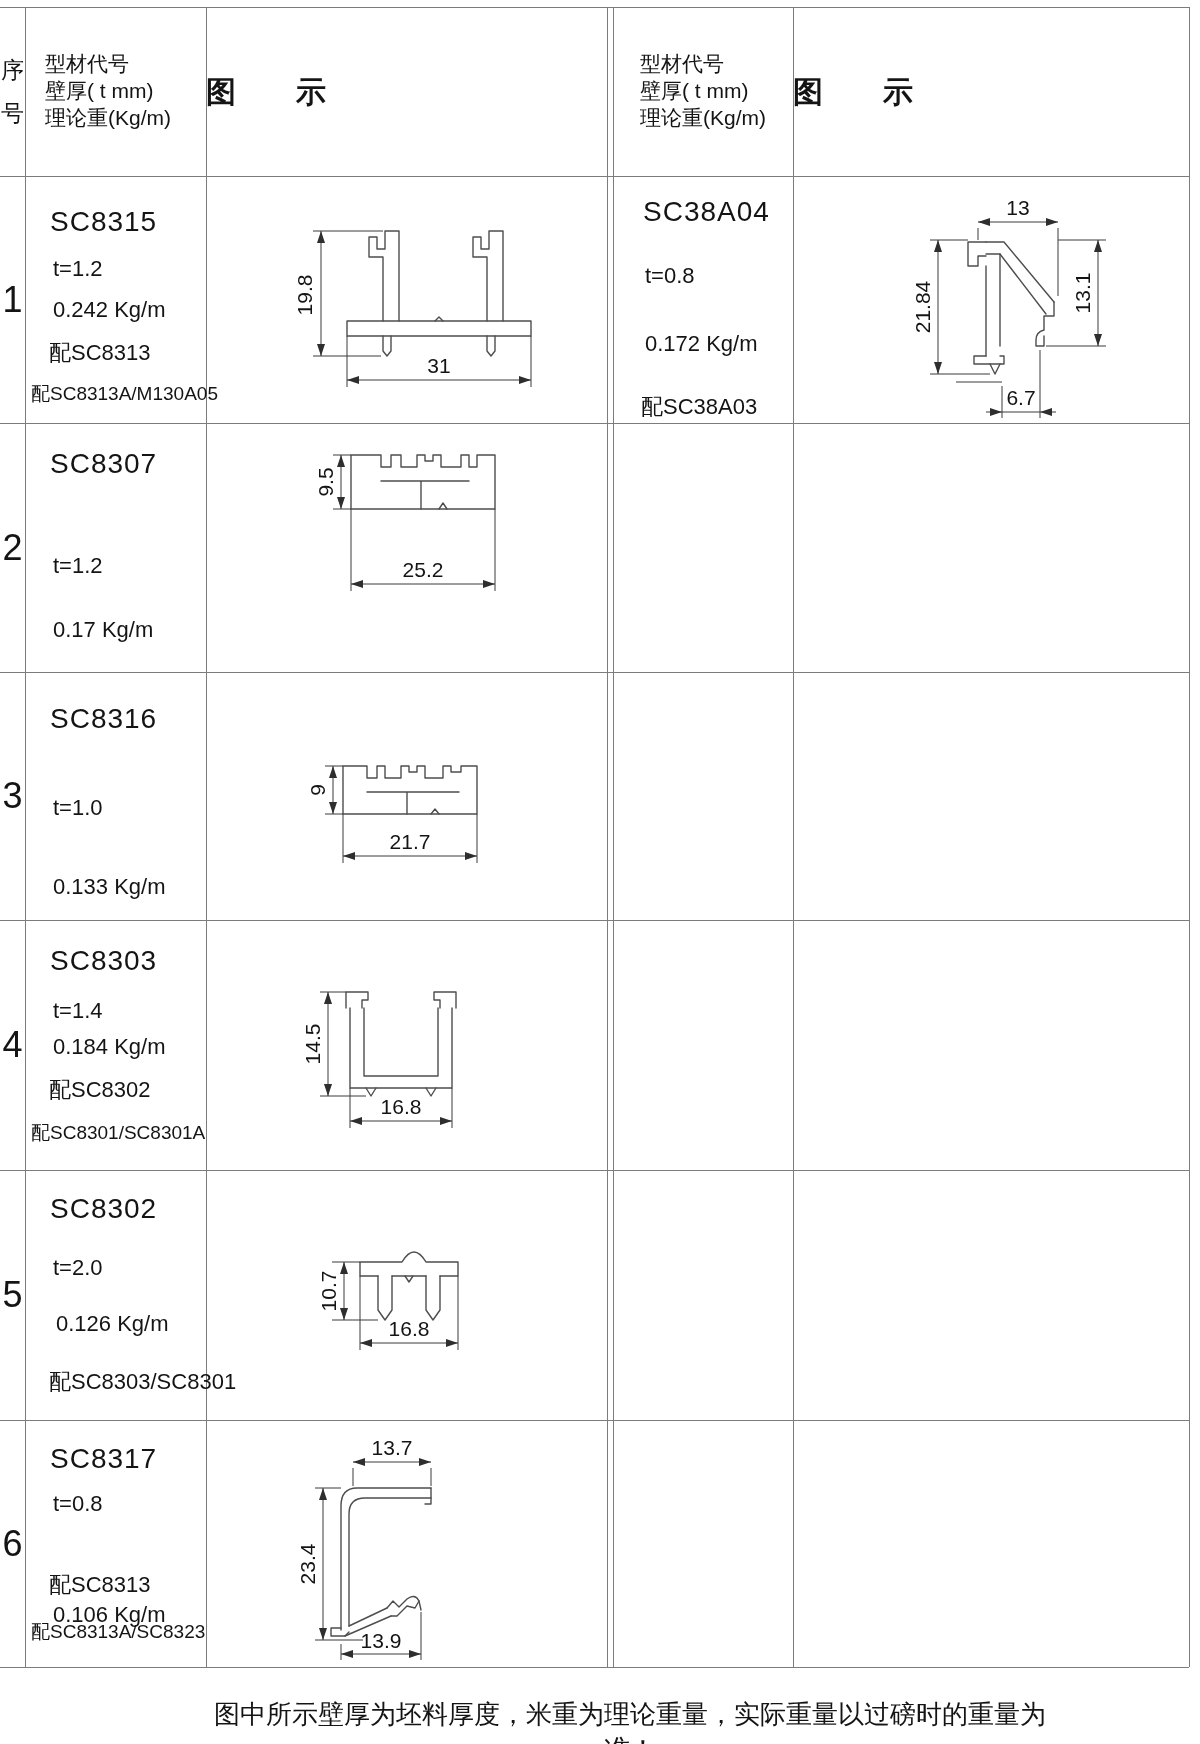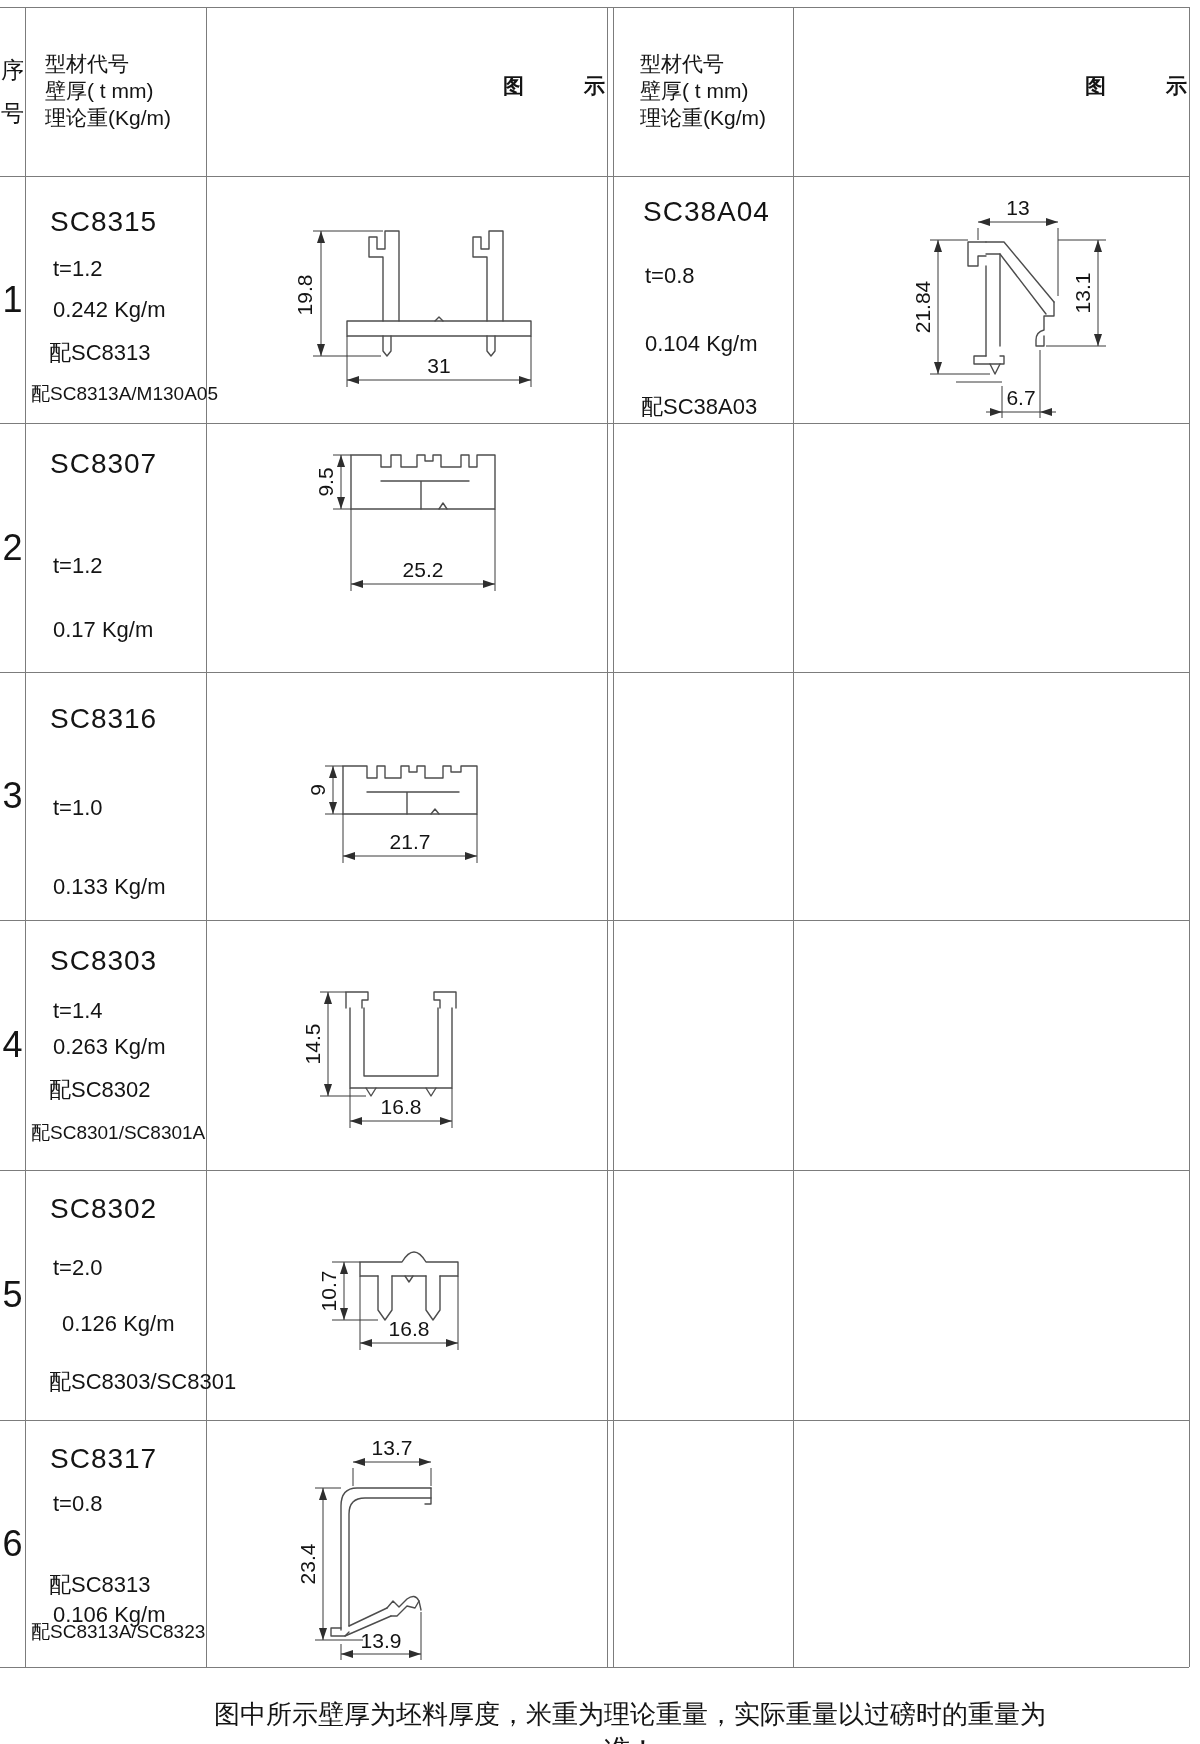--- a/index.html
+++ b/index.html
@@ -3,21 +3,21 @@
 <meta charset="utf-8">
 <style>
   html,body{margin:0;padding:0;background:#fff;}
   .page{position:relative;width:1200px;height:1744px;background:#ffffff;overflow:hidden;
         font-family:"Liberation Sans","DejaVu Sans",sans-serif;color:#141414;}
   .hline{position:absolute;height:1px;background:#7c7c7c;}
   .vline{position:absolute;width:1px;background:#7c7c7c;}
   .txt{position:absolute;white-space:nowrap;color:#141414;}
   .serial-char{position:absolute;left:0;width:25px;text-align:center;font-size:23px;}
   .hdr-info{position:absolute;font-size:21px;line-height:27px;}
-  .hdr-diagram{position:absolute;font-size:21px;font-weight:bold;letter-spacing:2px;text-align:right;}
+  .hdr-diagram{position:absolute;font-size:30px;font-weight:bold;letter-spacing:2px;text-align:left;}
   .hdr-diagram .gap{display:inline-block;width:58px;}
   .rowno{position:absolute;left:0;width:25px;text-align:center;font-size:36px;}
   .info-code{font-size:28px;letter-spacing:1px;}
   .info-line{font-size:22px;}
   .info-line-sm{font-size:19px;}
   .footer{position:absolute;left:200px;top:1697px;width:860px;text-align:center;font-size:26px;}
   svg{position:absolute;overflow:visible;}
   svg text{font-family:"Liberation Sans","DejaVu Sans",sans-serif;font-size:21px;fill:#141414;}
   .prof{fill:none;stroke:#4d4d4d;stroke-width:1.4;stroke-linejoin:round;stroke-linecap:round;}
   .dim{fill:none;stroke:#3a3a3a;stroke-width:1;}
@@ -75,40 +75,40 @@
   <div class="rowno" style="top:1523px">6</div>
 
   <div class="txt info-code" style="left:50px;top:206px">SC8315</div>
   <div class="txt info-line" style="left:53px;top:256px">t=1.2</div>
   <div class="txt info-line" style="left:53px;top:297px">0.242 Kg/m</div>
   <div class="txt info-line" style="left:49px;top:338px">配SC8313</div>
   <div class="txt info-line-sm" style="left:31px;top:381px">配SC8313A/M130A05</div>
 
   <div class="txt info-code" style="left:643px;top:196px">SC38A04</div>
   <div class="txt info-line" style="left:645px;top:263px">t=0.8</div>
-  <div class="txt info-line" style="left:645px;top:331px">0.104 Kg/m</div>
+  <div class="txt info-line" style="left:645px;top:331px">0.172 Kg/m</div>
   <div class="txt info-line" style="left:641px;top:392px">配SC38A03</div>
 
   <div class="txt info-code" style="left:50px;top:448px">SC8307</div>
   <div class="txt info-line" style="left:53px;top:553px">t=1.2</div>
   <div class="txt info-line" style="left:53px;top:617px">0.17 Kg/m</div>
 
   <div class="txt info-code" style="left:50px;top:703px">SC8316</div>
   <div class="txt info-line" style="left:53px;top:795px">t=1.0</div>
   <div class="txt info-line" style="left:53px;top:874px">0.133 Kg/m</div>
 
   <div class="txt info-code" style="left:50px;top:945px">SC8303</div>
   <div class="txt info-line" style="left:53px;top:998px">t=1.4</div>
-  <div class="txt info-line" style="left:53px;top:1034px">0.263 Kg/m</div>
+  <div class="txt info-line" style="left:53px;top:1034px">0.184 Kg/m</div>
   <div class="txt info-line" style="left:49px;top:1075px">配SC8302</div>
   <div class="txt info-line-sm" style="left:31px;top:1120px">配SC8301/SC8301A</div>
 
   <div class="txt info-code" style="left:50px;top:1193px">SC8302</div>
   <div class="txt info-line" style="left:53px;top:1255px">t=2.0</div>
-  <div class="txt info-line" style="left:62px;top:1311px">0.126 Kg/m</div>
+  <div class="txt info-line" style="left:56px;top:1311px">0.126 Kg/m</div>
   <div class="txt info-line" style="left:49px;top:1367px">配SC8303/SC8301</div>
 
   <div class="txt info-code" style="left:50px;top:1443px">SC8317</div>
   <div class="txt info-line" style="left:53px;top:1491px">t=0.8</div>
   <div class="txt info-line" style="left:53px;top:1602px">0.106 Kg/m</div>
   <div class="txt info-line" style="left:49px;top:1570px">配SC8313</div>
   <div class="txt info-line-sm" style="left:31px;top:1619px">配SC8313A/SC8323</div>
 
   <svg style="left:283px;top:215px" width="272" height="188" viewBox="0 0 272 188">
     <g class="prof">

